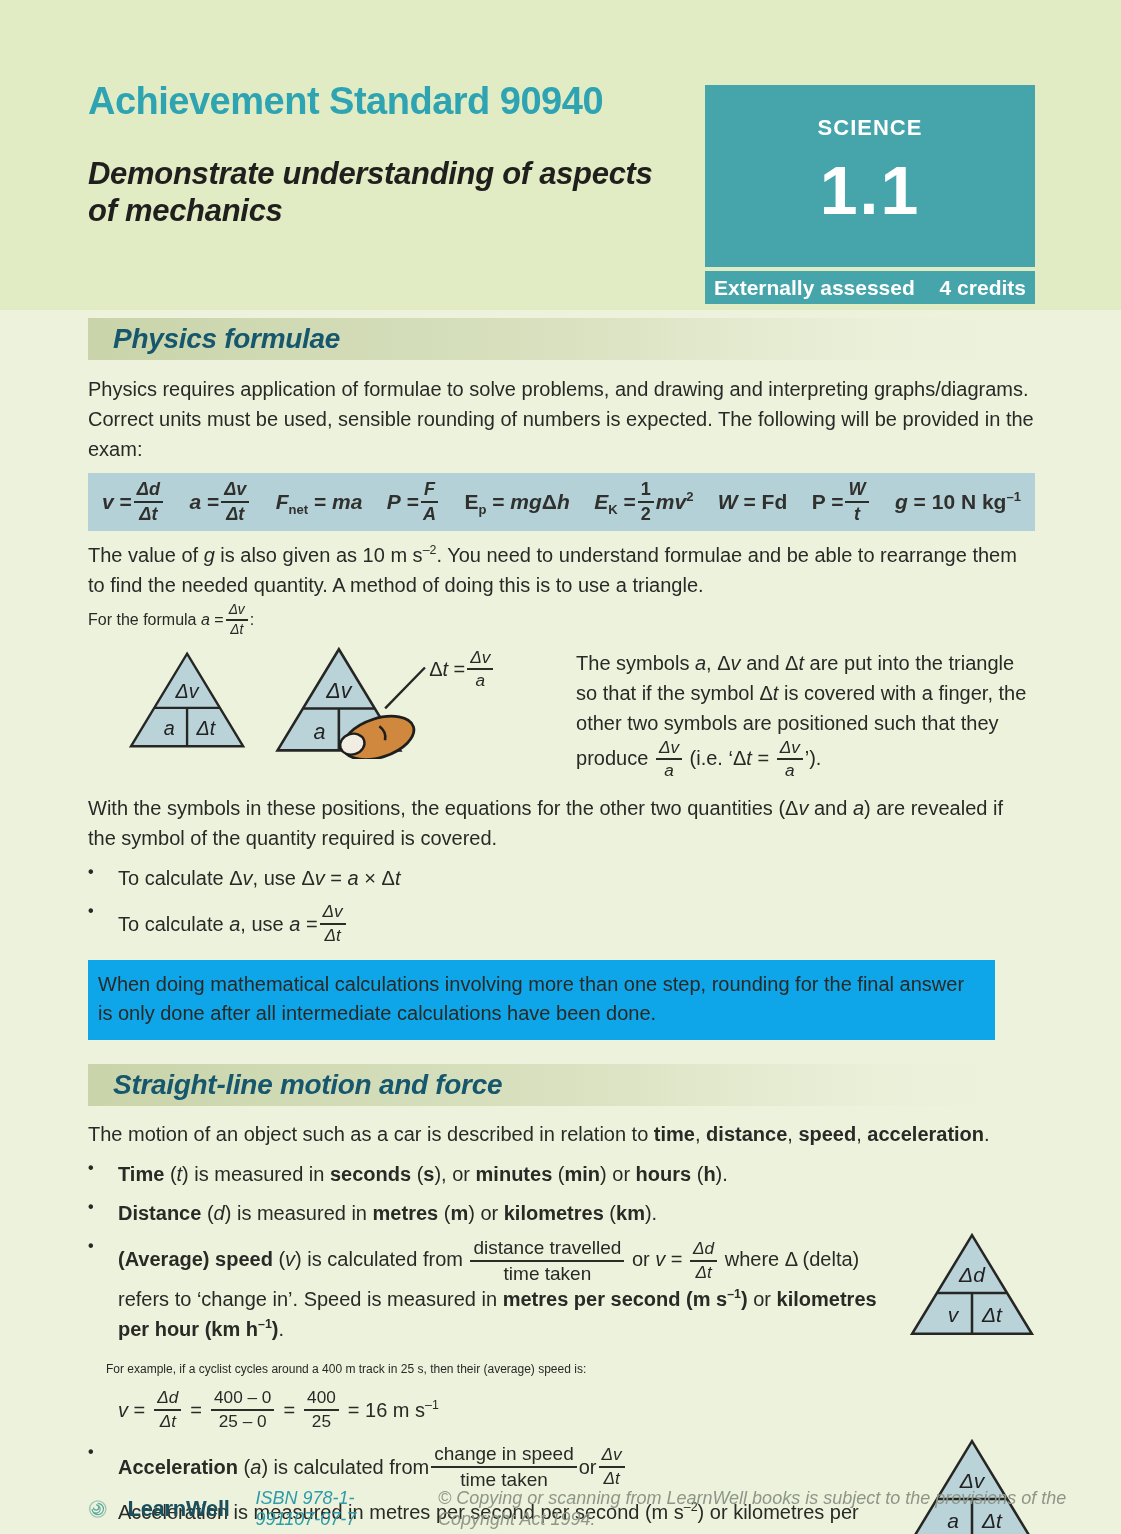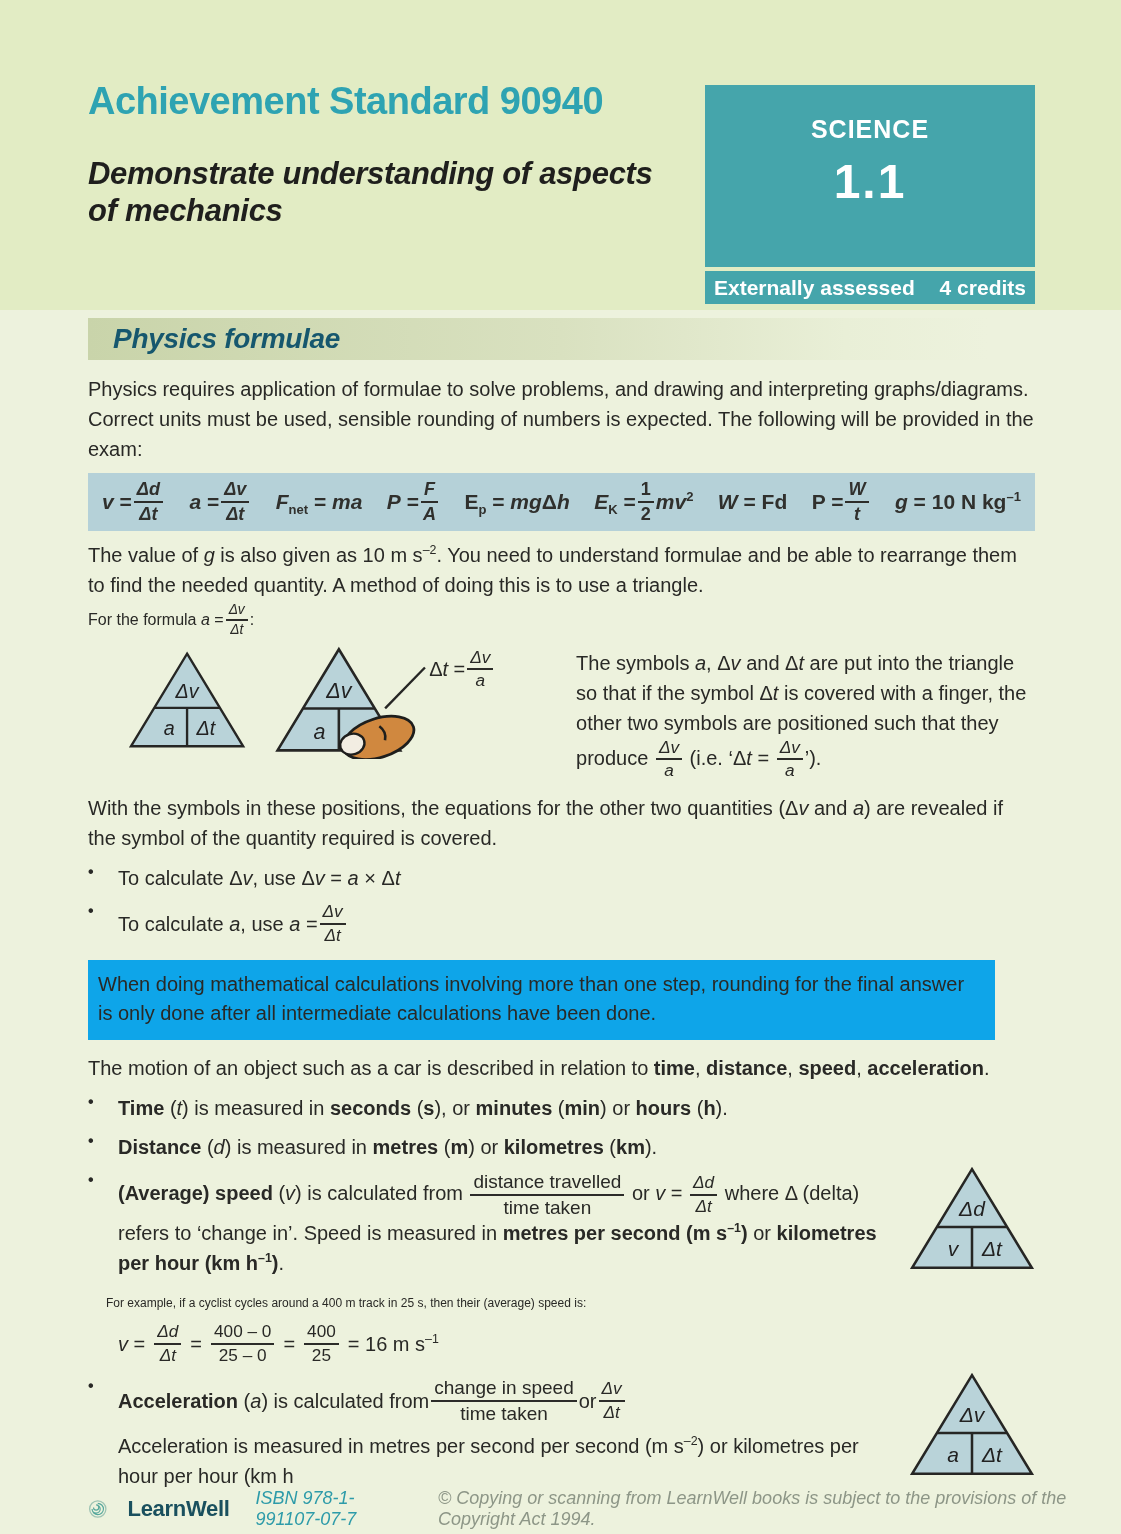--- a/index.html
+++ b/index.html
@@ -11,22 +11,22 @@
   sub{font-size:0.62em;line-height:0;}
 
   
   .header-band{position:relative;height:310px;background:#e2ecc4;}
   .std-title{position:absolute;left:88px;top:80px;font-size:38px;font-weight:bold;
              color:#2ea3b2;letter-spacing:-0.5px;}
   .std-subtitle{position:absolute;left:88px;top:156px;width:580px;font-size:31px;font-weight:bold;
                 font-style:italic;color:#1f1f1d;line-height:1.18;letter-spacing:-0.3px;}
   .science-box{position:absolute;left:705px;top:85px;width:330px;height:182px;background:#45a5ab;
                display:flex;flex-direction:column;align-items:center;}
-  .science-label{margin-top:30px;font-size:25px;font-weight:bold;color:#fff;letter-spacing:1px;}
-  .level-number{margin-top:10px;font-size:48px;font-weight:bold;color:#fff;letter-spacing:2px;}
+  .science-label{margin-top:30px;font-size:22px;font-weight:bold;color:#fff;letter-spacing:1px;}
+  .level-number{margin-top:10px;font-size:68px;font-weight:bold;color:#fff;letter-spacing:2px;}
   .credits-bar{position:absolute;left:705px;top:271px;width:330px;height:33px;background:#45a5ab;
                display:flex;justify-content:space-between;align-items:center;padding:0 9px;box-sizing:border-box;
                font-size:21px;font-weight:bold;color:#fff;}
 
   
   .main{padding:0 86px 0 88px;}
   .band{margin-top:8px;height:42px;display:flex;align-items:center;padding-left:25px;box-sizing:border-box;
         background:linear-gradient(90deg,#c9d4aa 0%,#d9e1c0 50%,#e9efd7 80%,#edf2dd 95%);}
   .band h2{margin:0;font-size:28px;font-weight:bold;font-style:italic;color:#16576e;letter-spacing:-0.3px;}
   .p{font-size:20px;line-height:30px;}
@@ -225,20 +225,23 @@
           <span class="frac it">
               <span class="num">Δv</span>
               <span class="den">Δt</span>
             </span>
         </span>
       </div>
     </div>
 
     <div class="note-box">When doing mathematical calculations involving more than one step, rounding for the final answer is only done after all intermediate calculations have been done.</div>
 
+    <div class="band band2">
+      <h2>Straight-line motion and force</h2>
+    </div>
 
     <div class="p p-motion"><span>The motion of an object such as a car is described in relation to </span><span class="b">time</span><span>, </span><span class="b">distance</span><span>, </span><span class="b">speed</span><span>, </span><span class="b">acceleration</span><span>.</span></div>
 
     <div class="bullets">
       <div class="bullet">
         <span class="dot">•</span>
         <span class="bcontent"><span class="b">Time</span><span> (</span><span class="i">t</span><span>) is measured in </span><span class="b">seconds</span><span> (</span><span class="b">s</span><span>), or </span><span class="b">minutes</span><span> (</span><span class="b">min</span><span>) or </span><span class="b">hours</span><span> (</span><span class="b">h</span><span>).</span></span>
       </div>
       <div class="bullet">
         <span class="dot">•</span>

